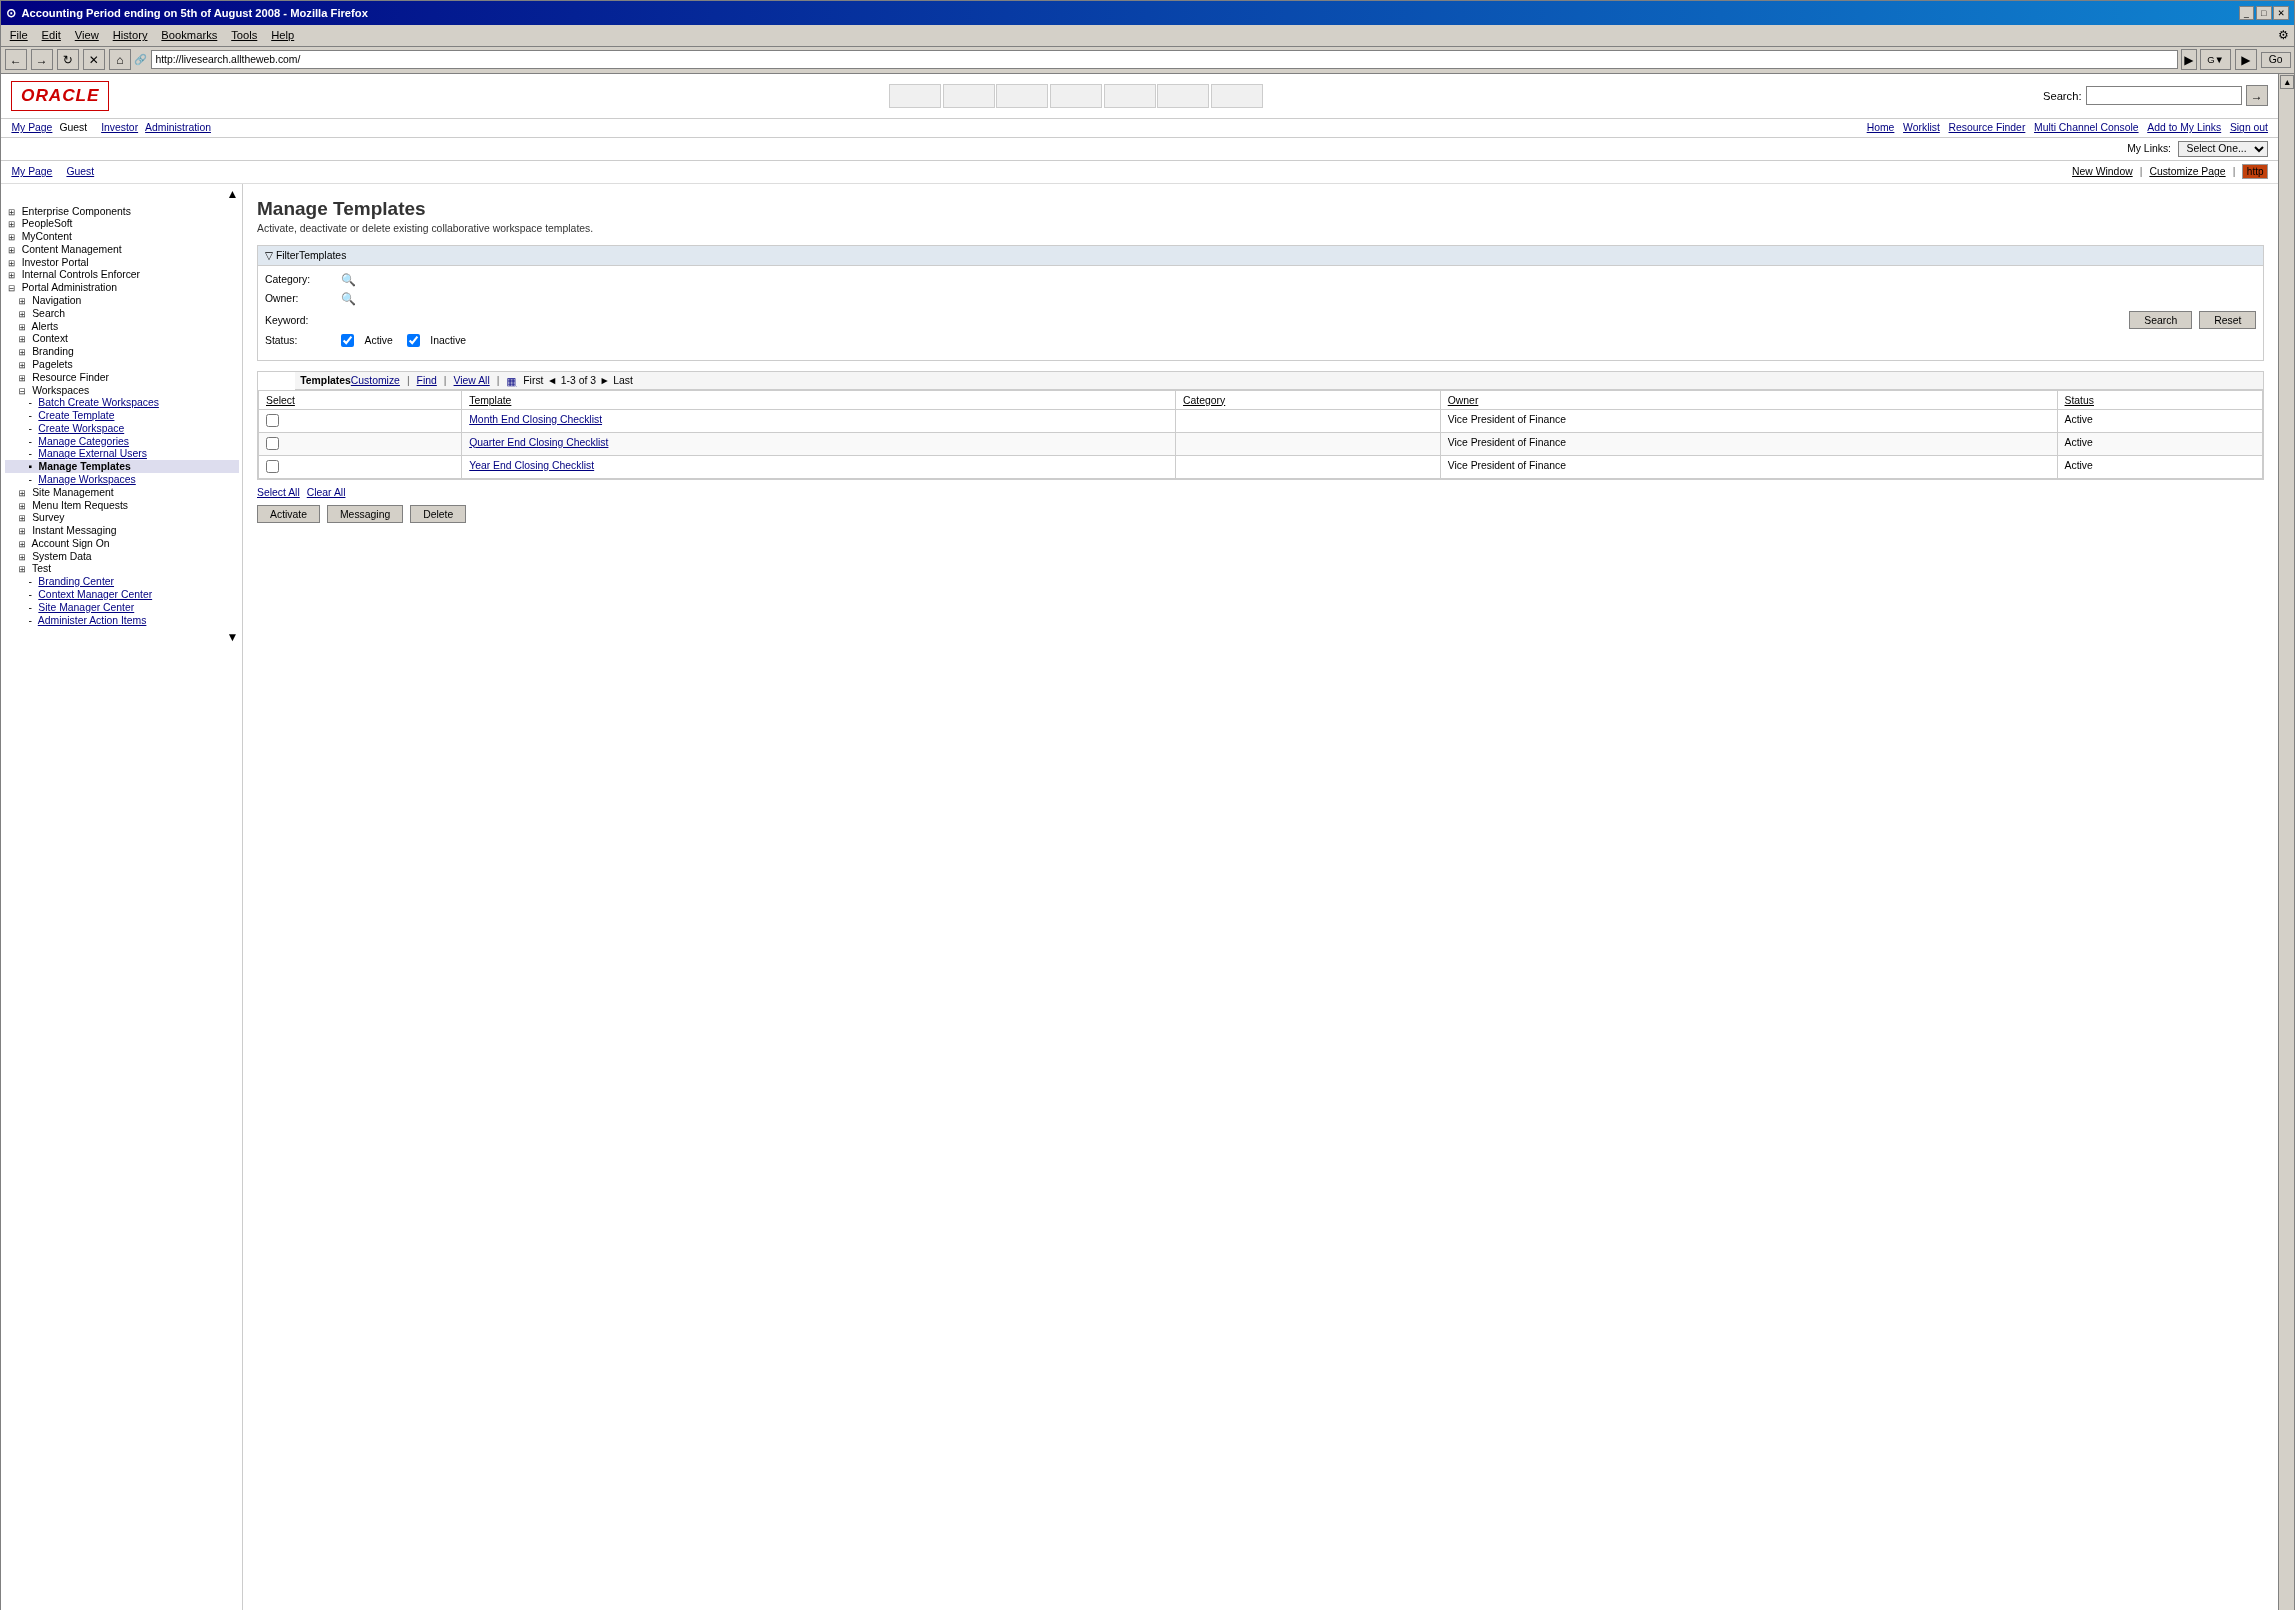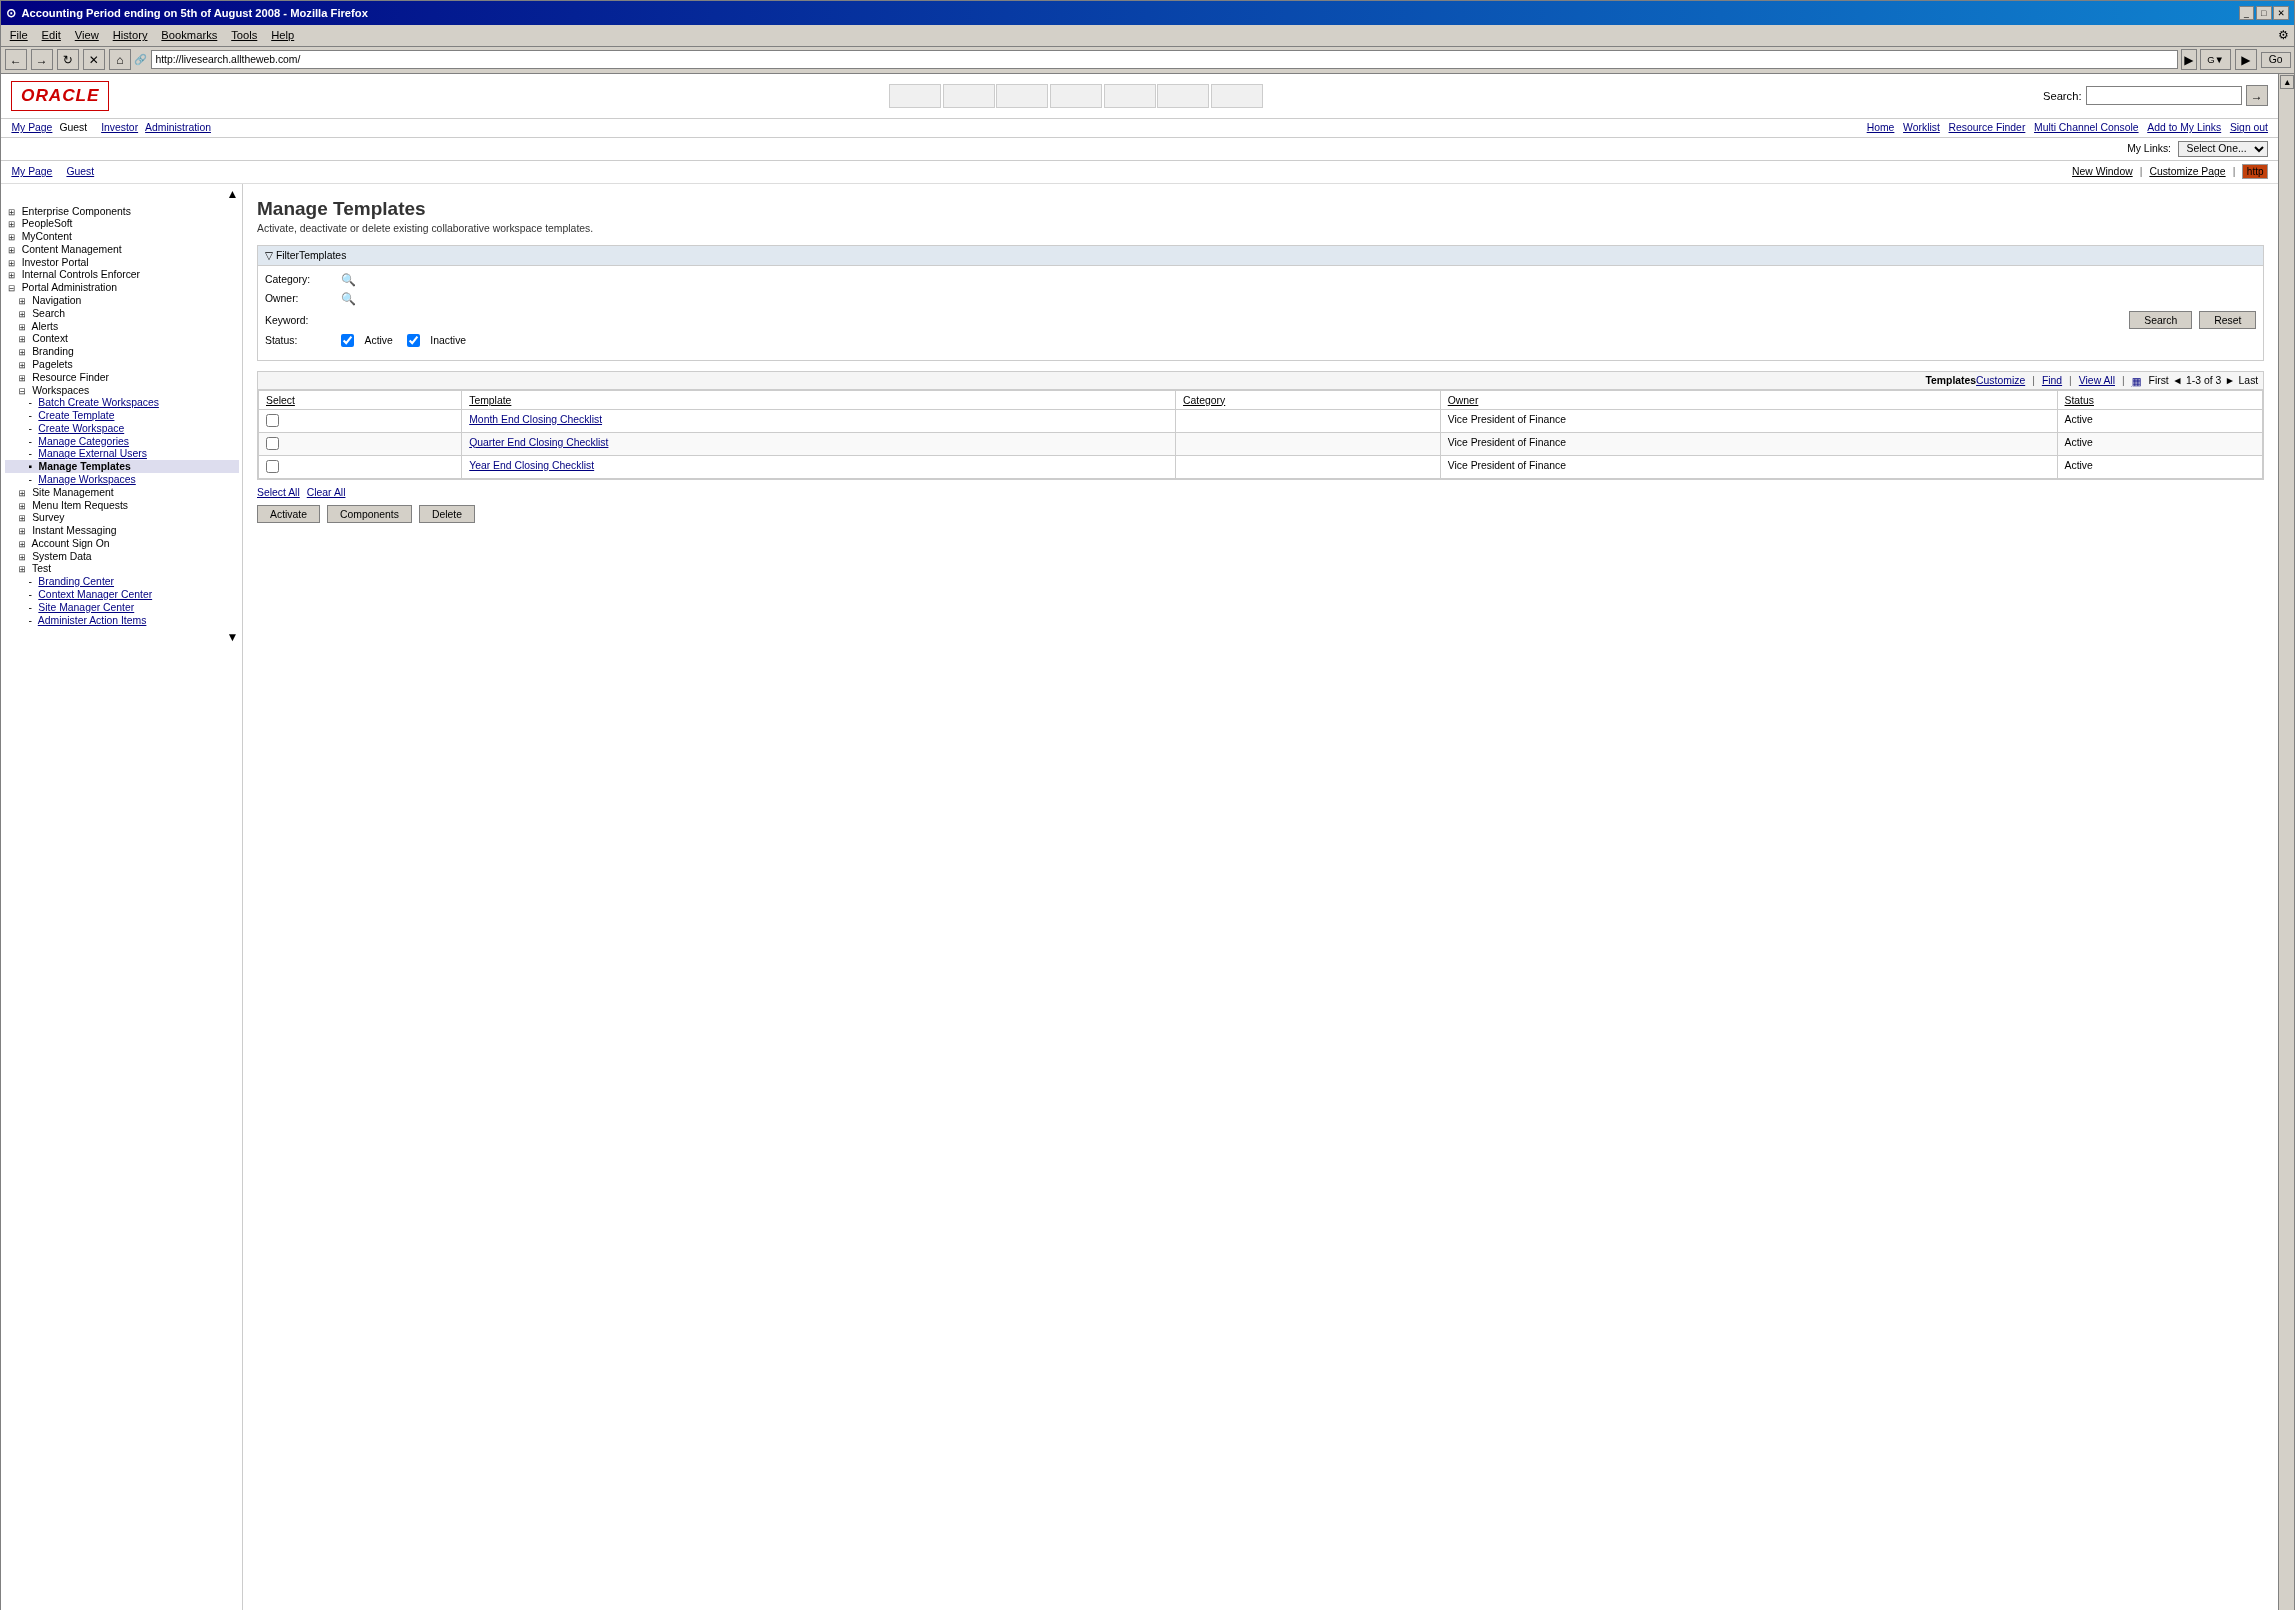--- a/index.html
+++ b/index.html
@@ -66,21 +66,21 @@
     .filter-body { padding: 7px; }
     .filter-row { display: flex; align-items: center; margin-bottom: 5.2px; gap: 7px; }
     .filter-label { width: 69px; font-size: 10.4px; }
     .filter-icon { font-size: 12px; cursor: pointer; color: #000080; }
     .filter-checkbox { margin-right: 3.5px; }
     .filter-checkbox-label { font-size: 10.4px; }
     .filter-btn { border: 0.9px solid #808080; background: #d4d0c8; padding: 2.6px 14px; cursor: pointer; font-size: 10.4px; }
 
     
     .templates-section { border: 0.9px solid #ccc; }
-    .templates-header { background: #f5f5f5; padding: 2.6px 5.2px; display: flex; align-items: center; justify-content: flex-end; border-bottom: 0.9px solid #ccc; }
+    .templates-header { background: #f5f5f5; padding: 2.6px 5.2px; display: flex; align-items: center; justify-content: flex-start; border-bottom: 0.9px solid #ccc; margin-left: 37px; }
     .templates-header-left { font-size: 10.4px; font-weight: bold; }
     .templates-header-right { display: flex; align-items: center; gap: 7px; font-size: 10.4px; }
     .table-link { text-decoration: underline; color: #000080; cursor: pointer; font-size: 10.4px; }
     .pagination { display: flex; align-items: center; gap: 3.5px; font-size: 10.4px; }
 
     
     .data-table { width: 100%; border-collapse: collapse; font-size: 10.4px; }
     .data-table th { background: white; border: 0.9px solid #ccc; padding: 3.5px 7px; text-align: left; font-weight: normal; text-decoration: underline; cursor: pointer; }
     .data-table td { border: 0.9px solid #ccc; padding: 3.5px 7px; vertical-align: top; }
     .data-table tr:nth-child(even) td { background: #f9f9f9; }
@@ -441,21 +441,21 @@
               </tbody>
             </table>
           </div>
 
           <div class="action-bar">
             <span class="select-link">Select All</span>
             <span class="select-link">Clear All</span>
           </div>
           <div style="display:flex;gap:7px;padding-bottom:14px;">
             <button class="action-btn">Activate</button>
-            <button class="action-btn">Components</button>
+            <button class="action-btn">Messaging</button>
             <button class="action-btn">Delete</button>
           </div>
 
         </div>
       </div>
 
     </div>
   </div>
 
 </div>

